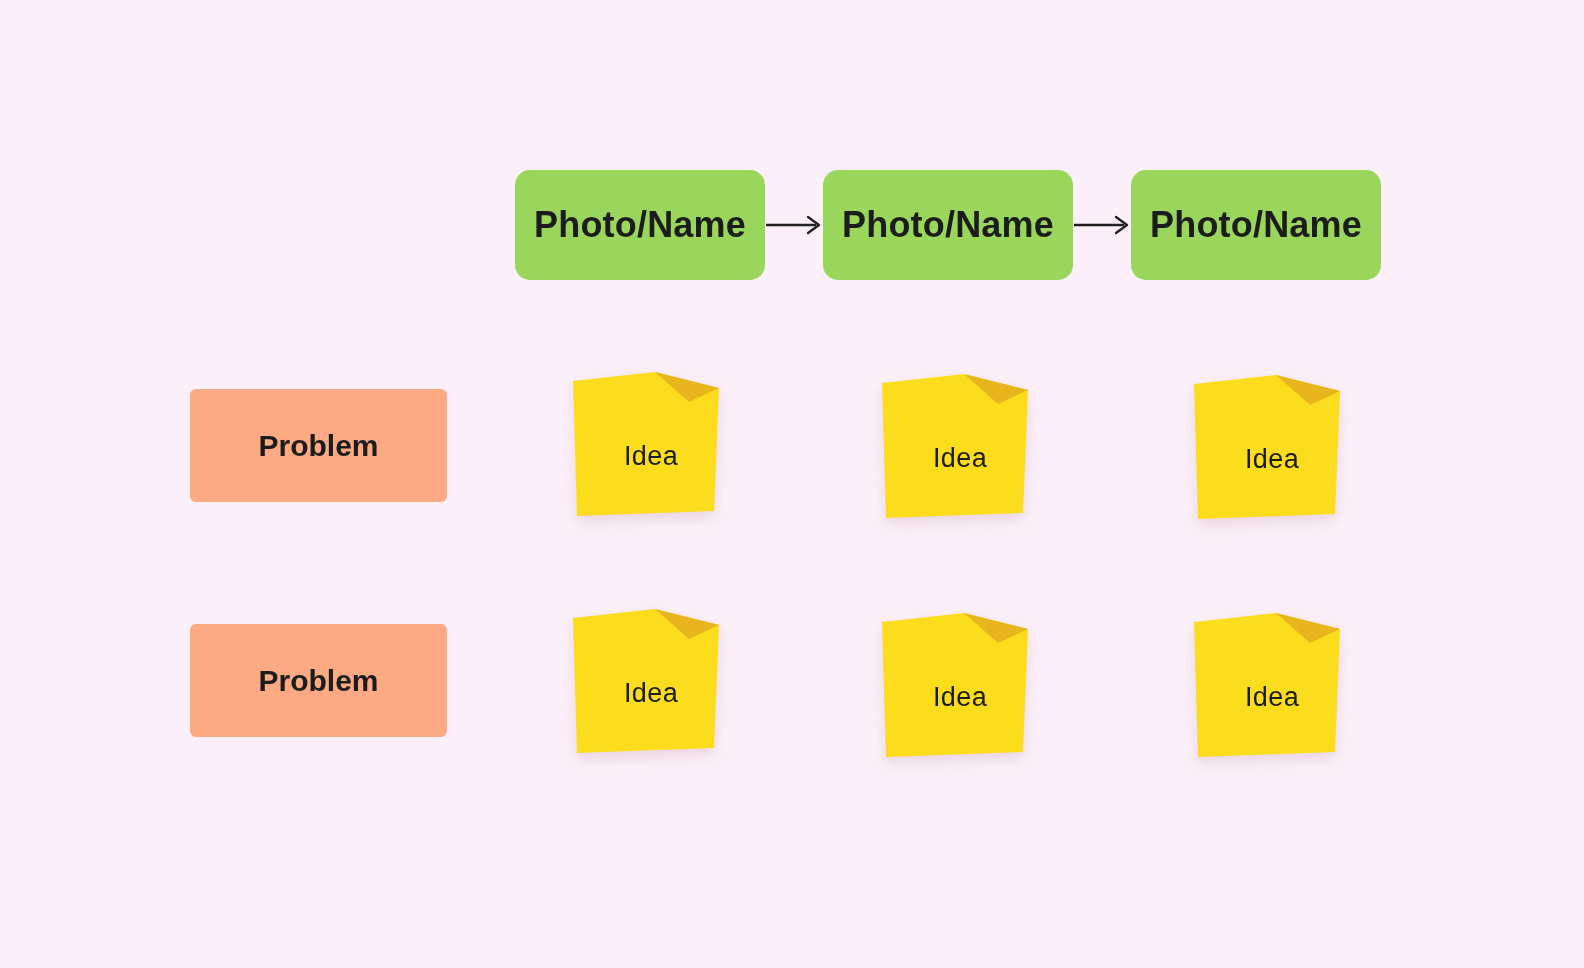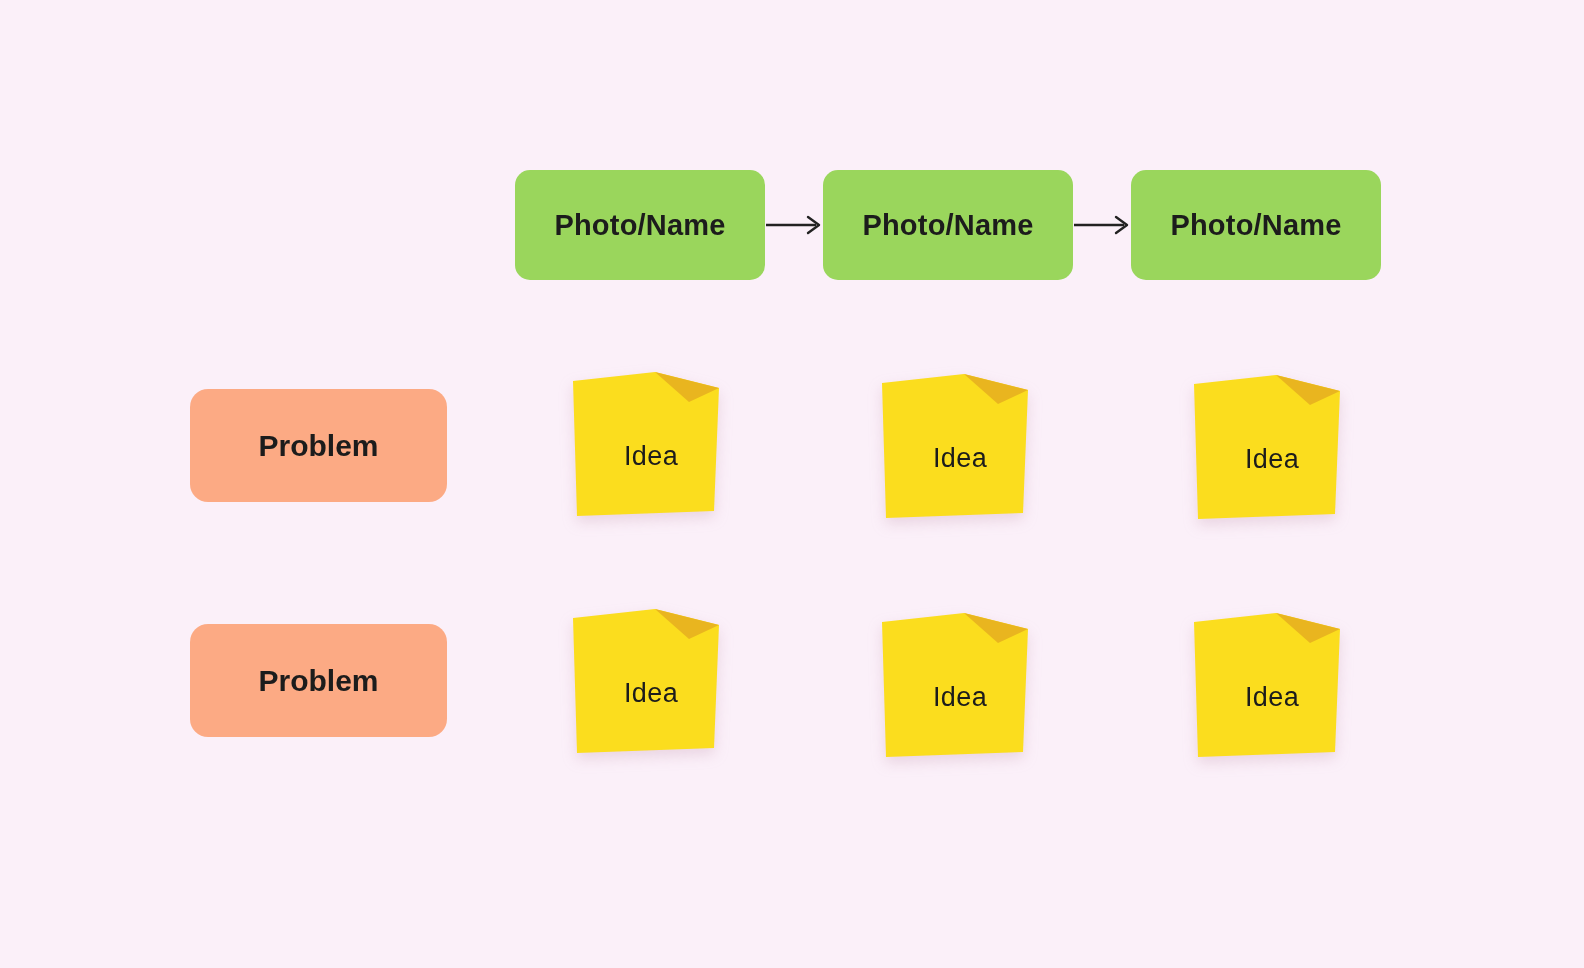--- a/index.html
+++ b/index.html
@@ -27,36 +27,36 @@
     position:absolute;
     width:250px;
     height:110px;
     background:var(--node-green);
     border-radius:15px;
     display:flex;
     align-items:center;
     justify-content:center;
   }
   .flow-node .label{
-    font-size:29px;
+    font-size:36px;
     font-weight:700;
     color:var(--text);
     letter-spacing:.2px;
   }
   .connector{
     position:absolute;
     width:58px;
     height:22px;
   }
   .problem-card{
     position:absolute;
     width:257px;
     height:113px;
     background:var(--problem-salmon);
-    border-radius:18px;
+    border-radius:6px;
     display:flex;
     align-items:center;
     justify-content:center;
   }
   .problem-card .label{
     font-size:30px;
     font-weight:700;
     color:var(--text);
   }
   .sticky{

